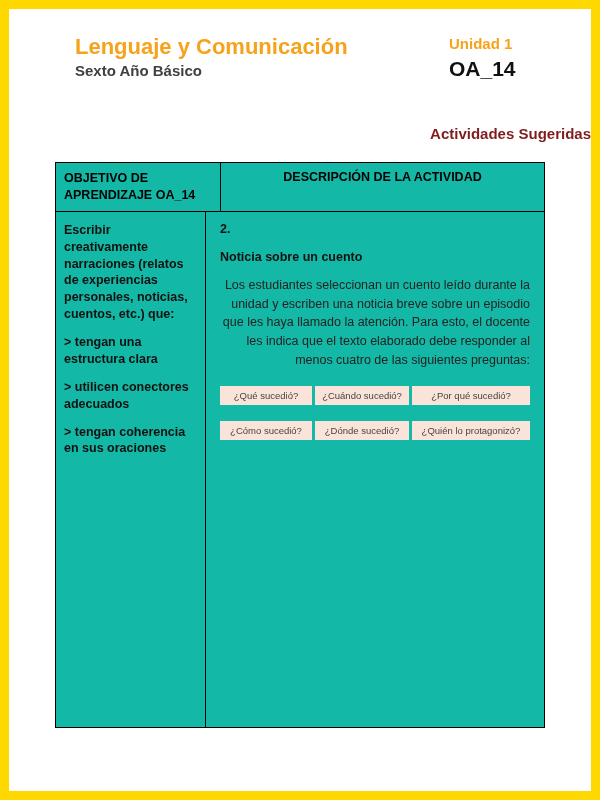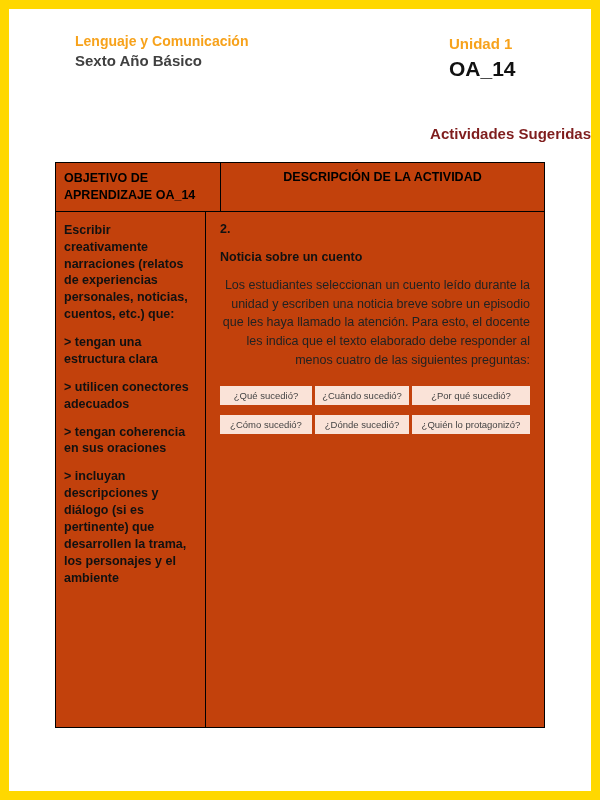--- a/index.html
+++ b/index.html
@@ -5,34 +5,34 @@
   * { margin:0; padding:0; box-sizing:border-box; }
   html,body { width:600px; height:800px; }
   body { font-family:"Liberation Sans", sans-serif; background:#ffffff; }
   .page {
     width:600px; height:800px;
     border:9px solid var(--frame, #FFD800);
     background:#fff;
     overflow:hidden;
   }
   .header { margin:24px 64px 0 66px; display:flex; justify-content:space-between; }
-  .header-left .subject { color:var(--accent, #F7A21B); font-weight:bold; font-size:14px; line-height:1.25; display:block; }
+  .header-left .subject { color:var(--accent, #F7A21B); font-weight:bold; font-size:22px; line-height:1.25; display:block; }
   .header-left .grade   { color:#404040; font-weight:bold; font-size:15px; line-height:1.3; display:block; }
   .header-right { text-align:left; min-width:78px; }
   .header-right .unit { color:var(--accent, #F7A21B); font-weight:bold; font-size:15px; line-height:1.45; display:block; }
   .header-right .oa   { color:#111; font-weight:bold; font-size:21px; line-height:1.35; display:block; }
 
   .doc-title { text-align:right; font-size:15px; font-weight:bold; color:#7f1d1d; margin-top:42px; }
 
   .main-table {
     margin:20px 46px 4px 46px;
     border:1px solid #000;
     height:566px;
     display:flex; flex-direction:column;
-    background:#c2410c;
+    background:#14b8a6;
   }
   .t-row { display:flex; }
   .t-row.head { border-bottom:1px solid #000; }
   .t-row.body { flex:1; }
   .cell-left  { width:165px; border-right:1px solid #000; padding:7px 8px; }
   .cell-right { flex:1; padding:7px 10px; }
   .head .cell-left  { font-weight:bold; font-size:12.5px; line-height:1.35; }
   .head .cell-right { font-weight:bold; font-size:12.5px; text-align:center; padding-top:7px; }
 
   .body .cell-left { font-weight:bold; font-size:12.5px; line-height:1.35; color:#111; padding-top:10px; }
@@ -44,21 +44,21 @@
   .act-body   { line-height:1.5; color:#222;text-align:right; }
 
   .questions {
     margin-top:16px;
     display:flex;
     justify-content:center;
     gap:3px;
     font-size:9.5px;
     color:#444;
   }
-  .qcol { display:flex; flex-direction:column; gap:10px; }
+  .qcol { display:flex; flex-direction:column; gap:16px; }
   .qcol.c1 { width:92px; }
   .qcol.c2 { width:94px; }
   .qcol.c3 { width:118px; }
   .qcell {
     background:var(--qbg, #FAE3D8);
     text-align:center;
     padding:4px 2px;
     white-space:nowrap;
   }
 </style>
@@ -85,21 +85,20 @@
       <div class="cell-left">OBJETIVO DE APRENDIZAJE OA_14</div>
       <div class="cell-right">DESCRIPCIÓN DE LA ACTIVIDAD</div>
     </div>
 
     <div class="t-row body">
       <div class="cell-left">
         <p>Escribir creativamente narraciones (relatos de experiencias personales, noticias, cuentos, etc.) que:</p>
         <p>&gt; tengan una estructura clara</p>
         <p>&gt; utilicen conectores adecuados</p>
         <p>&gt; tengan coherencia en sus oraciones</p>
-        <p>&gt; incluyan descripciones y diálogo (si es pertinente) que desarrollen la trama, los personajes y el ambiente</p>
       </div>
 
       <div class="cell-right">
         <p class="act-number">2.</p>
         <p class="act-title">Noticia sobre un cuento</p>
         <p class="act-body">Los estudiantes seleccionan un cuento leído durante la unidad y escriben una noticia breve sobre un episodio que les haya llamado la atención. Para esto, el docente les indica que el texto elaborado debe responder al menos cuatro de las siguientes preguntas:</p>
 
         <div class="questions">
           <div class="qcol c1">
             <div class="qcell">¿Qué sucedió?</div>

